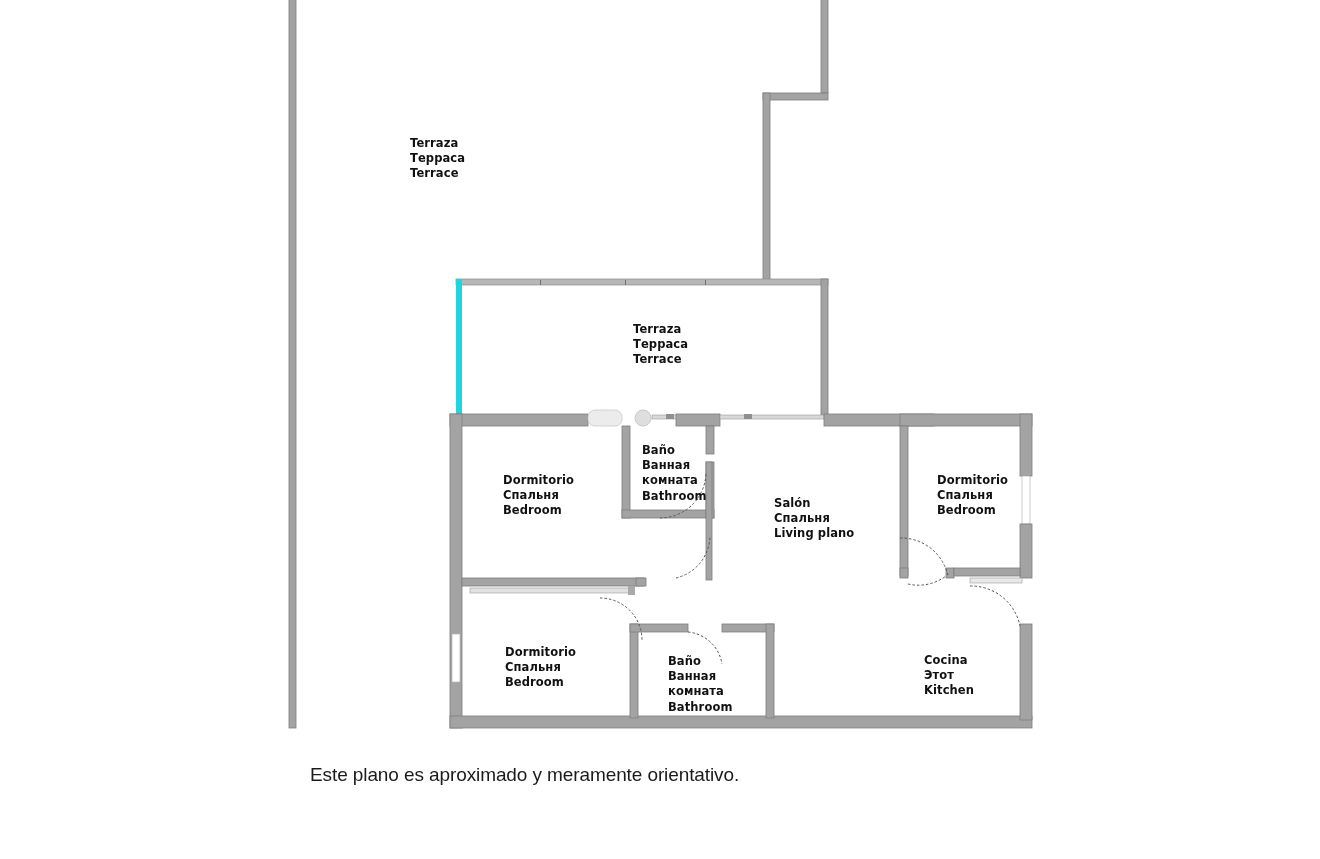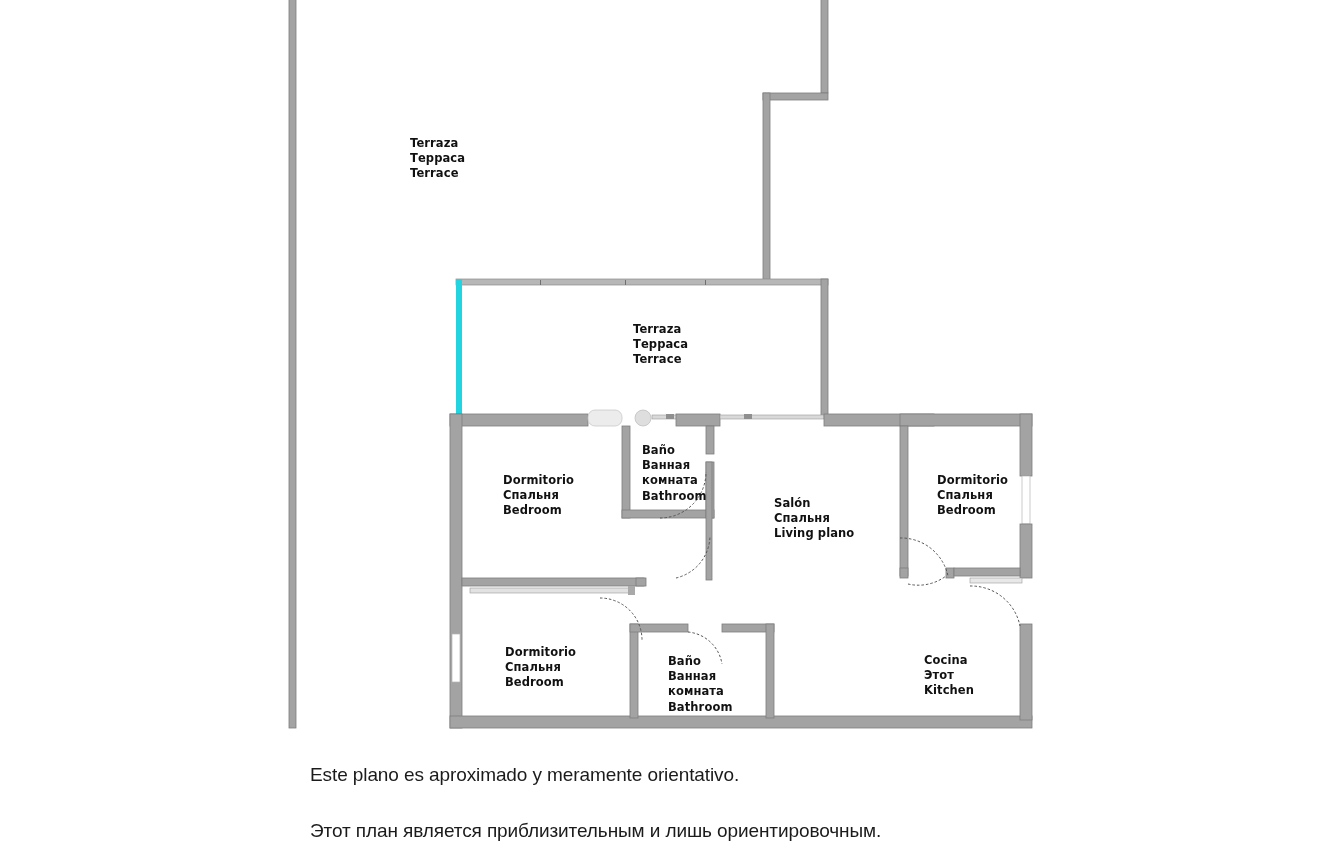--- a/index.html
+++ b/index.html
@@ -212,15 +212,14 @@
     <span class="ln">Bathroom</span>
   </div>
 
   <div class="room-label" style="left:924px; top:653px;">
     <span class="ln">Cocina</span>
     <span class="ln">Этот</span>
     <span class="ln">Kitchen</span>
   </div>
 
   <div class="disclaimer es">Este plano es aproximado y meramente orientativo.</div>
-  <div class="disclaimer ru">Этот план является приблизительным и лишь ориентировочным.</div>
 
 </div>
 
 </body></html>

